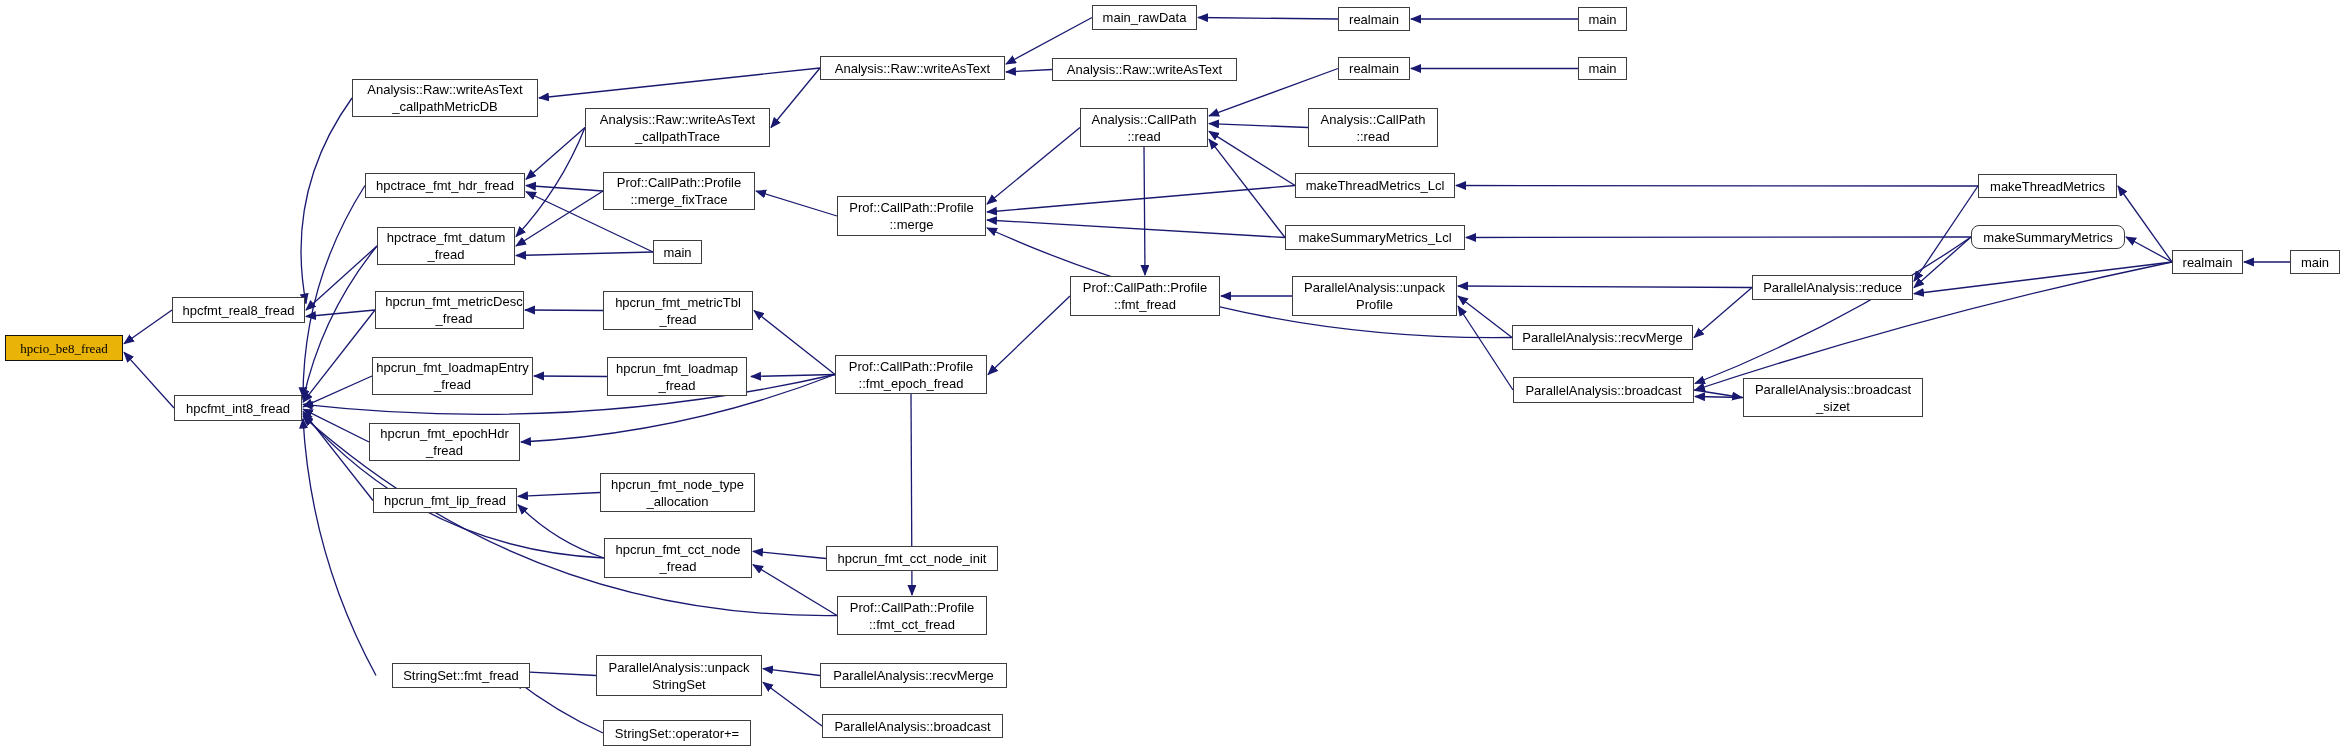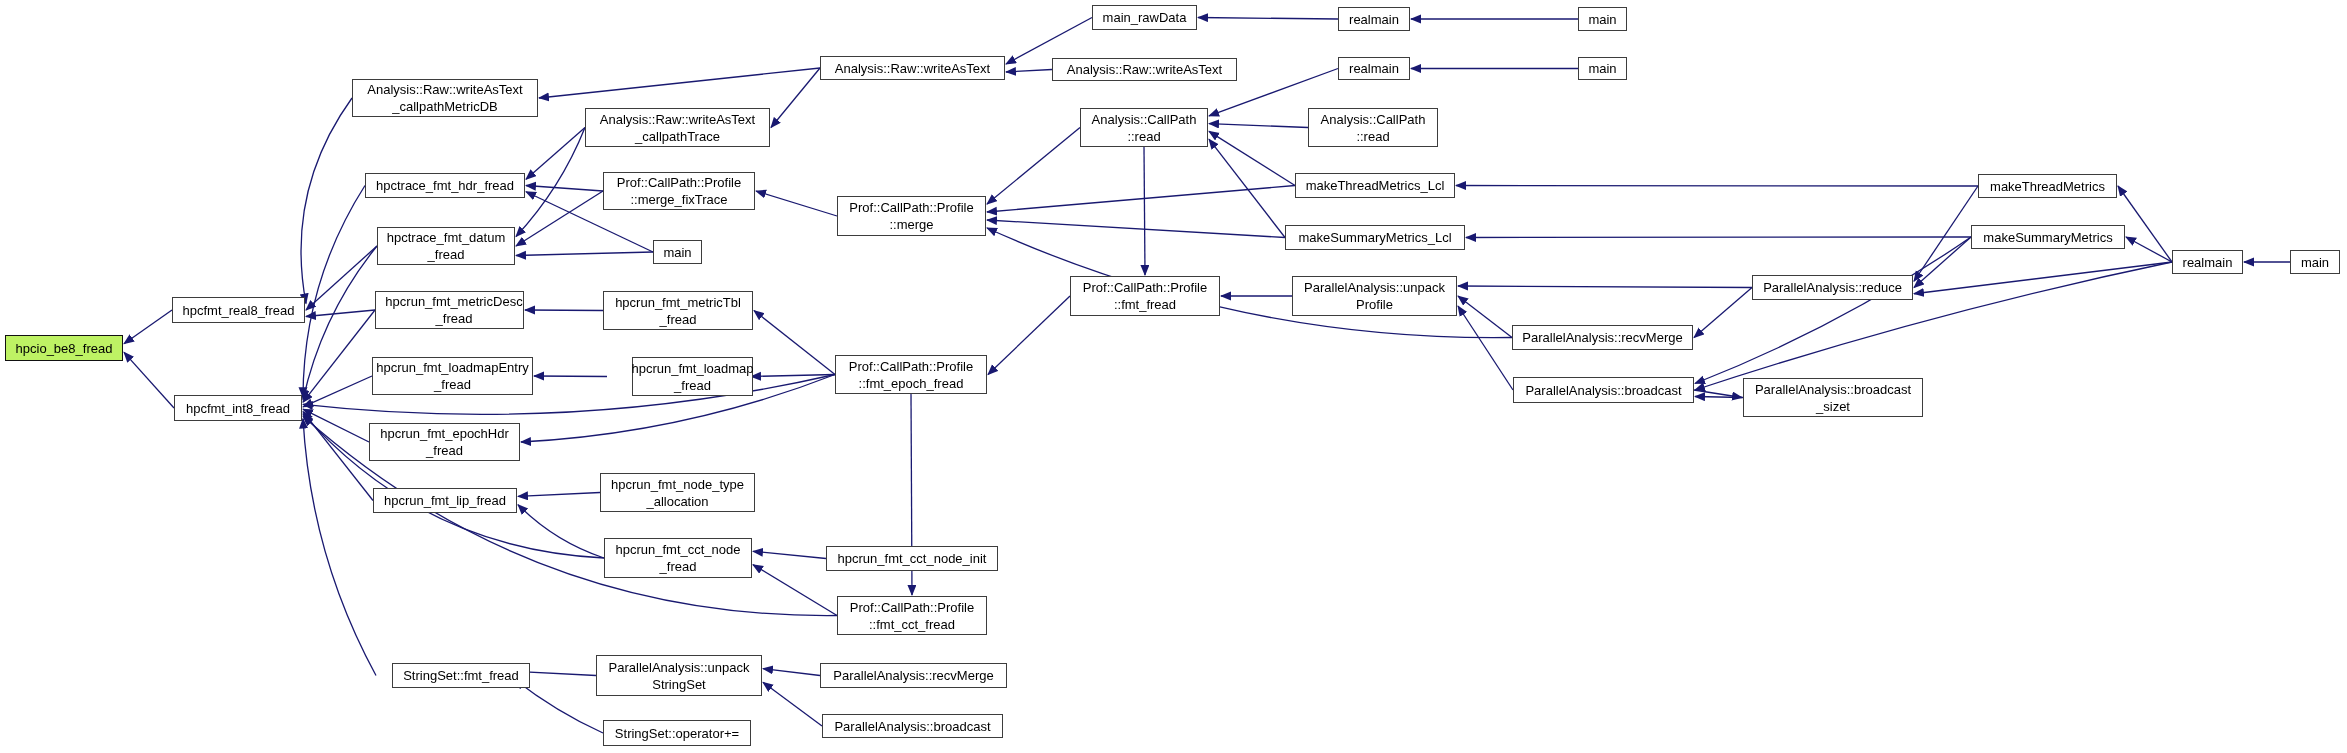--- a/index.html
+++ b/index.html
@@ -21,23 +21,24 @@
     display:flex;
     flex-direction:column;
     align-items:center;
     justify-content:center;
     line-height:17px;
     white-space:nowrap;
     cursor:pointer;
     z-index:2;
   }
   .node.root{
-    background:#bef264;
+    background:#eab308;
     border:1.5px solid #111111;
     cursor:default;
+    font-family:Liberation Serif, serif;
   }
   .edge{fill:none;stroke:#191970;stroke-width:1.3px;}
 </style>
 </head>
 <body>
 
 <div id="canvas">
   <svg id="edge-layer" width="2347" height="753" viewBox="0 0 2347 753" xmlns="http://www.w3.org/2000/svg">
     <defs>
       <marker id="arrow" markerUnits="userSpaceOnUse" markerWidth="12" markerHeight="10" refX="10" refY="4.5" orient="auto">
@@ -164,21 +165,21 @@
         <div>Prof::CallPath::Profile</div>
         <div>::merge_fixTrace</div>
       </div>
       <div class="node" style="left: 653px; top: 240px; width: 49px; height: 24px;">
         <div>main</div>
       </div>
       <div class="node" style="left: 603px; top: 291px; width: 150px; height: 39px;">
         <div>hpcrun_fmt_metricTbl</div>
         <div>_fread</div>
       </div>
-      <div class="node" style="left: 632px; top: 357px; width: 121px; height: 39px;">
+      <div class="node" style="left: 607px; top: 357px; width: 140px; height: 39px;">
         <div>hpcrun_fmt_loadmap</div>
         <div>_fread</div>
       </div>
       <div class="node" style="left: 600px; top: 473px; width: 155px; height: 39px;">
         <div>hpcrun_fmt_node_type</div>
         <div>_allocation</div>
       </div>
       <div class="node" style="left: 604px; top: 538px; width: 148px; height: 40px;">
         <div>hpcrun_fmt_cct_node</div>
         <div>_fread</div>
@@ -263,21 +264,21 @@
       <div class="node" style="left: 1752px; top: 275px; width: 161px; height: 25px;">
         <div>ParallelAnalysis::reduce</div>
       </div>
       <div class="node" style="left: 1743px; top: 378px; width: 180px; height: 39px;">
         <div>ParallelAnalysis::broadcast</div>
         <div>_sizet</div>
       </div>
       <div class="node" style="left: 1978px; top: 174px; width: 139px; height: 24px;">
         <div>makeThreadMetrics</div>
       </div>
-      <div class="node" style="left: 1971px; top: 225px; width: 154px; height: 24px;">
+      <div class="node" style="left: 1971px; top: 225px; width: 154px; height: 24px; border-radius: 8px;">
         <div>makeSummaryMetrics</div>
       </div>
       <div class="node" style="left: 2172px; top: 250px; width: 71px; height: 24px;">
         <div>realmain</div>
       </div>
       <div class="node" style="left: 2290px; top: 250px; width: 50px; height: 24px;">
         <div>main</div>
       </div>
     </div>
 </div>

